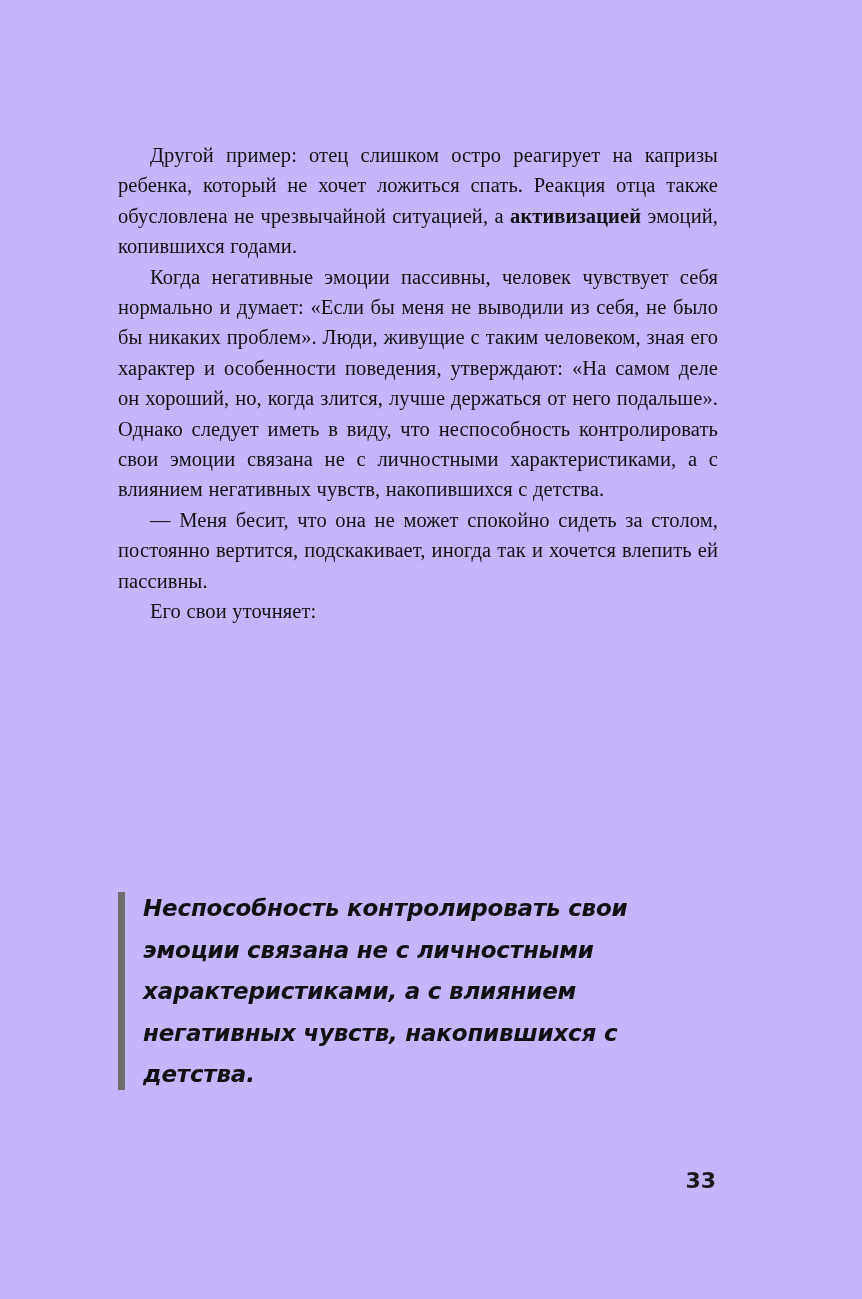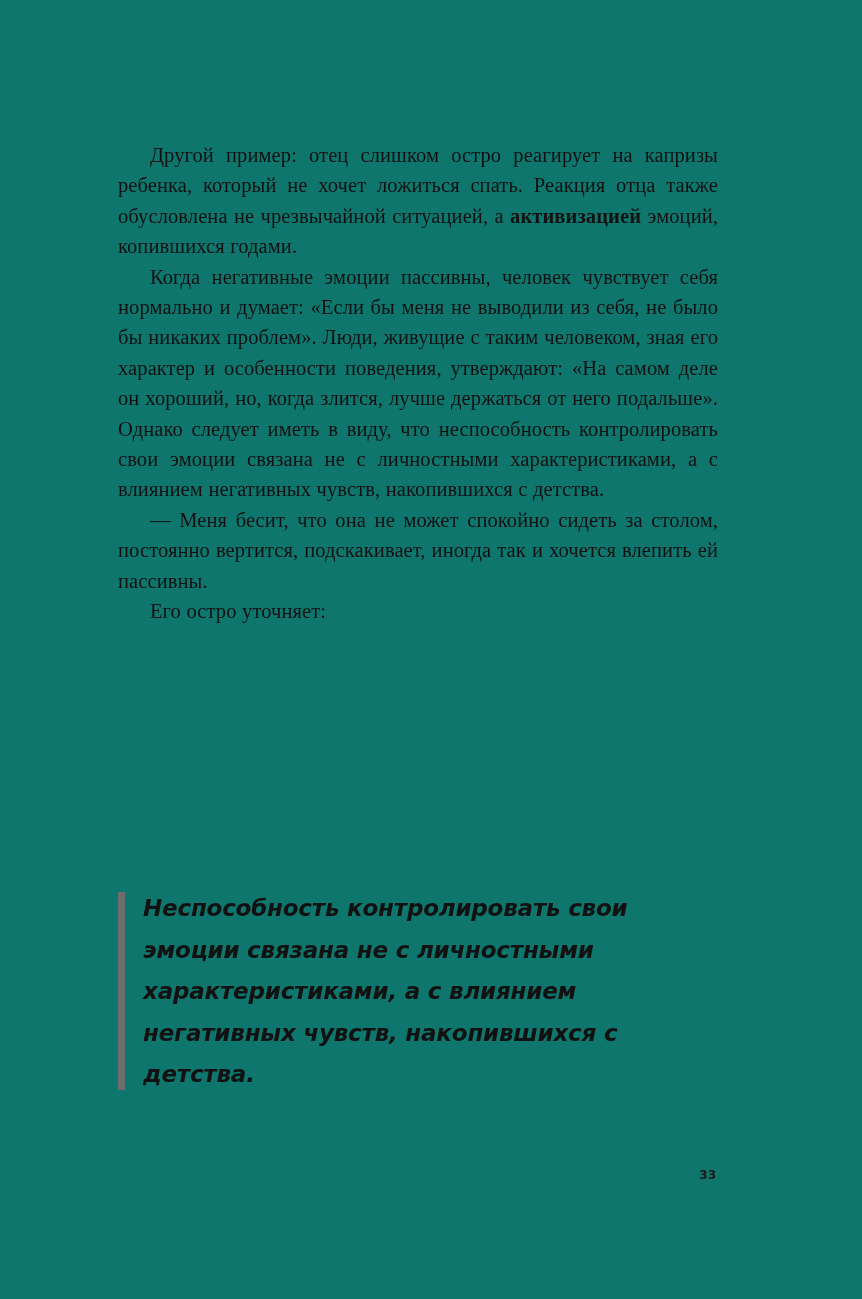--- a/index.html
+++ b/index.html
@@ -14,21 +14,21 @@
     color: #111111;
     position: relative;
     overflow: hidden;
   }
   .page {
     position: absolute;
     left: 0;
     top: 0;
     width: 862px;
     height: 1299px;
-    background: #0f766e;
+    background: #c4b5fd;
   }
   .text-column {
     position: absolute;
     left: 118px;
     top: 140px;
     width: 600px;
   }
   p.body-par {
     margin: 0;
     font-size: 20.5px;
@@ -70,36 +70,36 @@
     letter-spacing: -0.2px;
   }
   .page-number {
     position: absolute;
     left: 0;
     top: 1168px;
     width: 716px;
     text-align: right;
     font-family: "DejaVu Sans", sans-serif;
     font-weight: 700;
-    font-size: 12px;
+    font-size: 22px;
     color: #1a1a1a;
   }
 </style>
 </head>
 <body>
 
 <div class="page">
 
   <div class="text-column">
     <p class="body-par">
       <span>Другой пример: отец слишком остро реагирует на капризы ребенка, который не хочет ложиться спать. Реакция отца также обусловлена не чрезвычайной ситуацией, а </span><b>активизацией</b><span> эмоций, копившихся годами.</span>
     </p>
     <p class="body-par">Когда негативные эмоции пассивны, человек чувствует себя нормально и думает: «Если бы меня не выводили из себя, не было бы никаких проблем». Люди, живущие с таким человеком, зная его характер и особенности поведения, утверждают: «На самом деле он хороший, но, когда злится, лучше держаться от него подальше». Однако следует иметь в виду, что неспособность контролировать свои эмоции связана не с личностными характеристиками, а с влиянием негативных чувств, накопившихся с детства.</p>
     <p class="body-par">— Меня бесит, что она не может спокойно сидеть за столом, постоянно вертится, подскакивает, иногда так и хочется влепить ей пассивны.</p>
-    <p class="body-par">Его остро уточняет:</p>
+    <p class="body-par">Его свои уточняет:</p>
   </div>
 
   <div class="pull-quote">
     <p class="pull-quote-text">Неспособность контролировать свои эмоции связана не с личностными характеристиками, а с влиянием негативных чувств, накопившихся с детства.</p>
   </div>
 
   <div class="page-number">33</div>
 
 </div>
 

